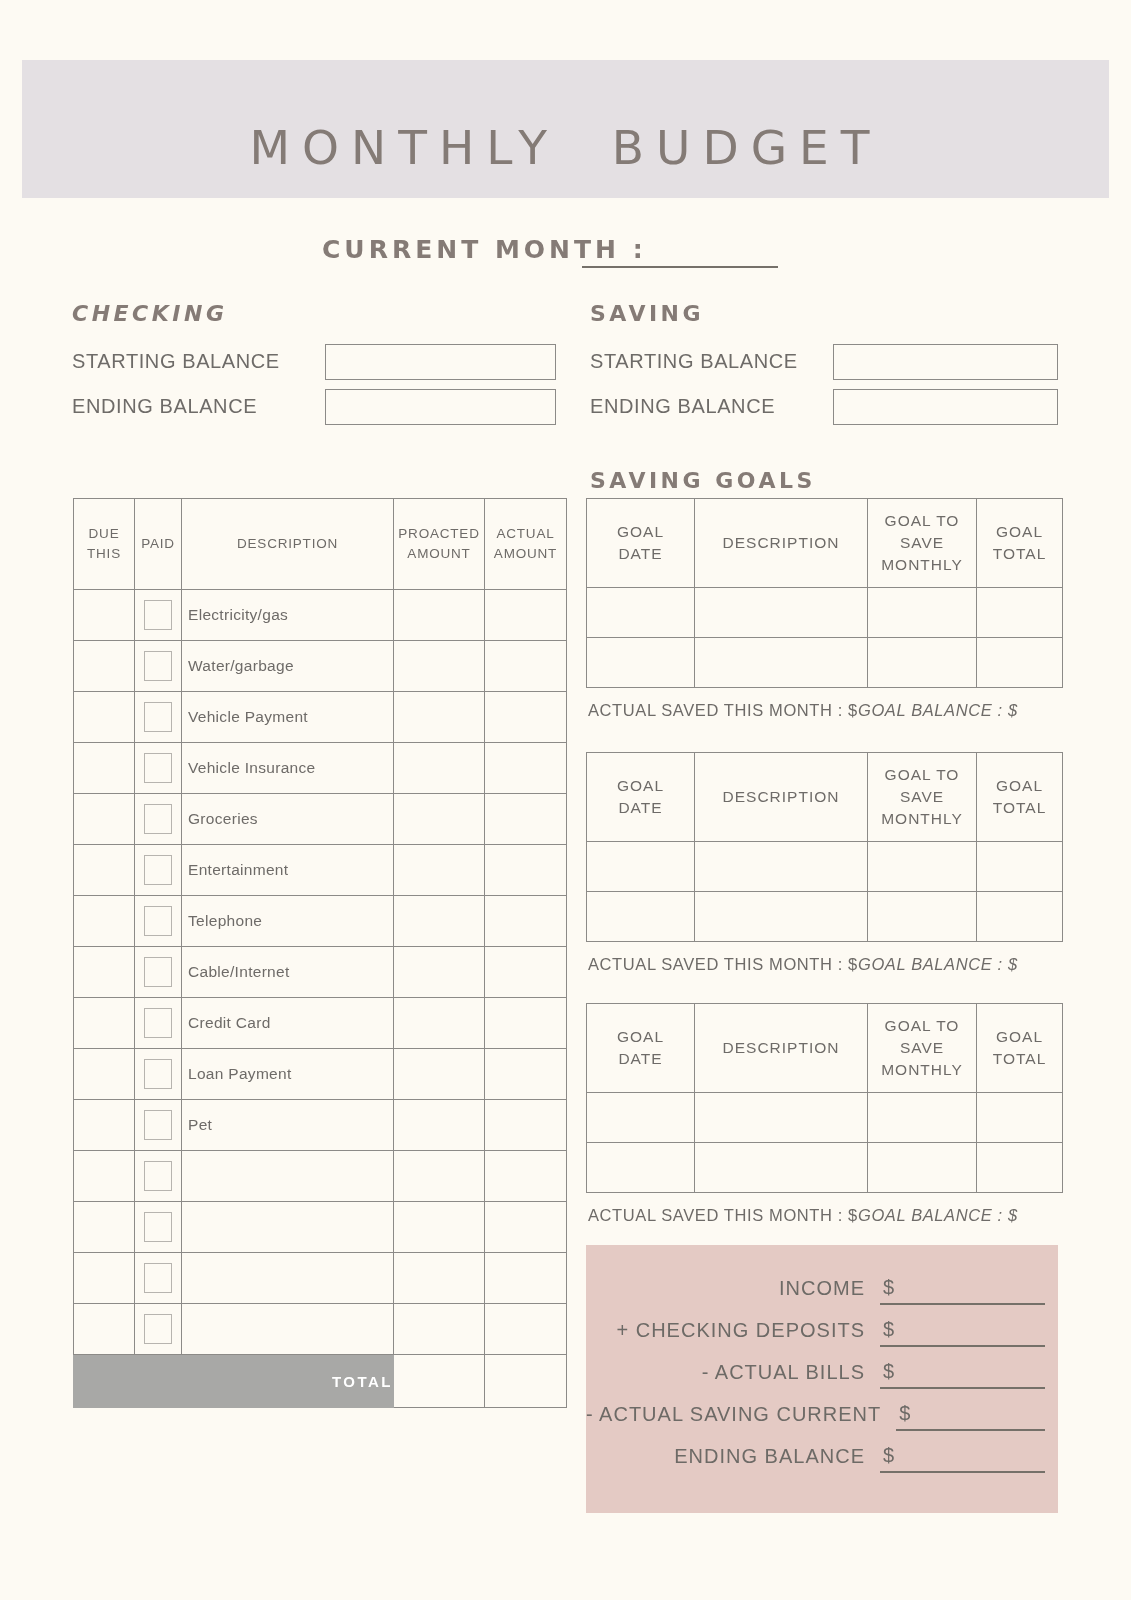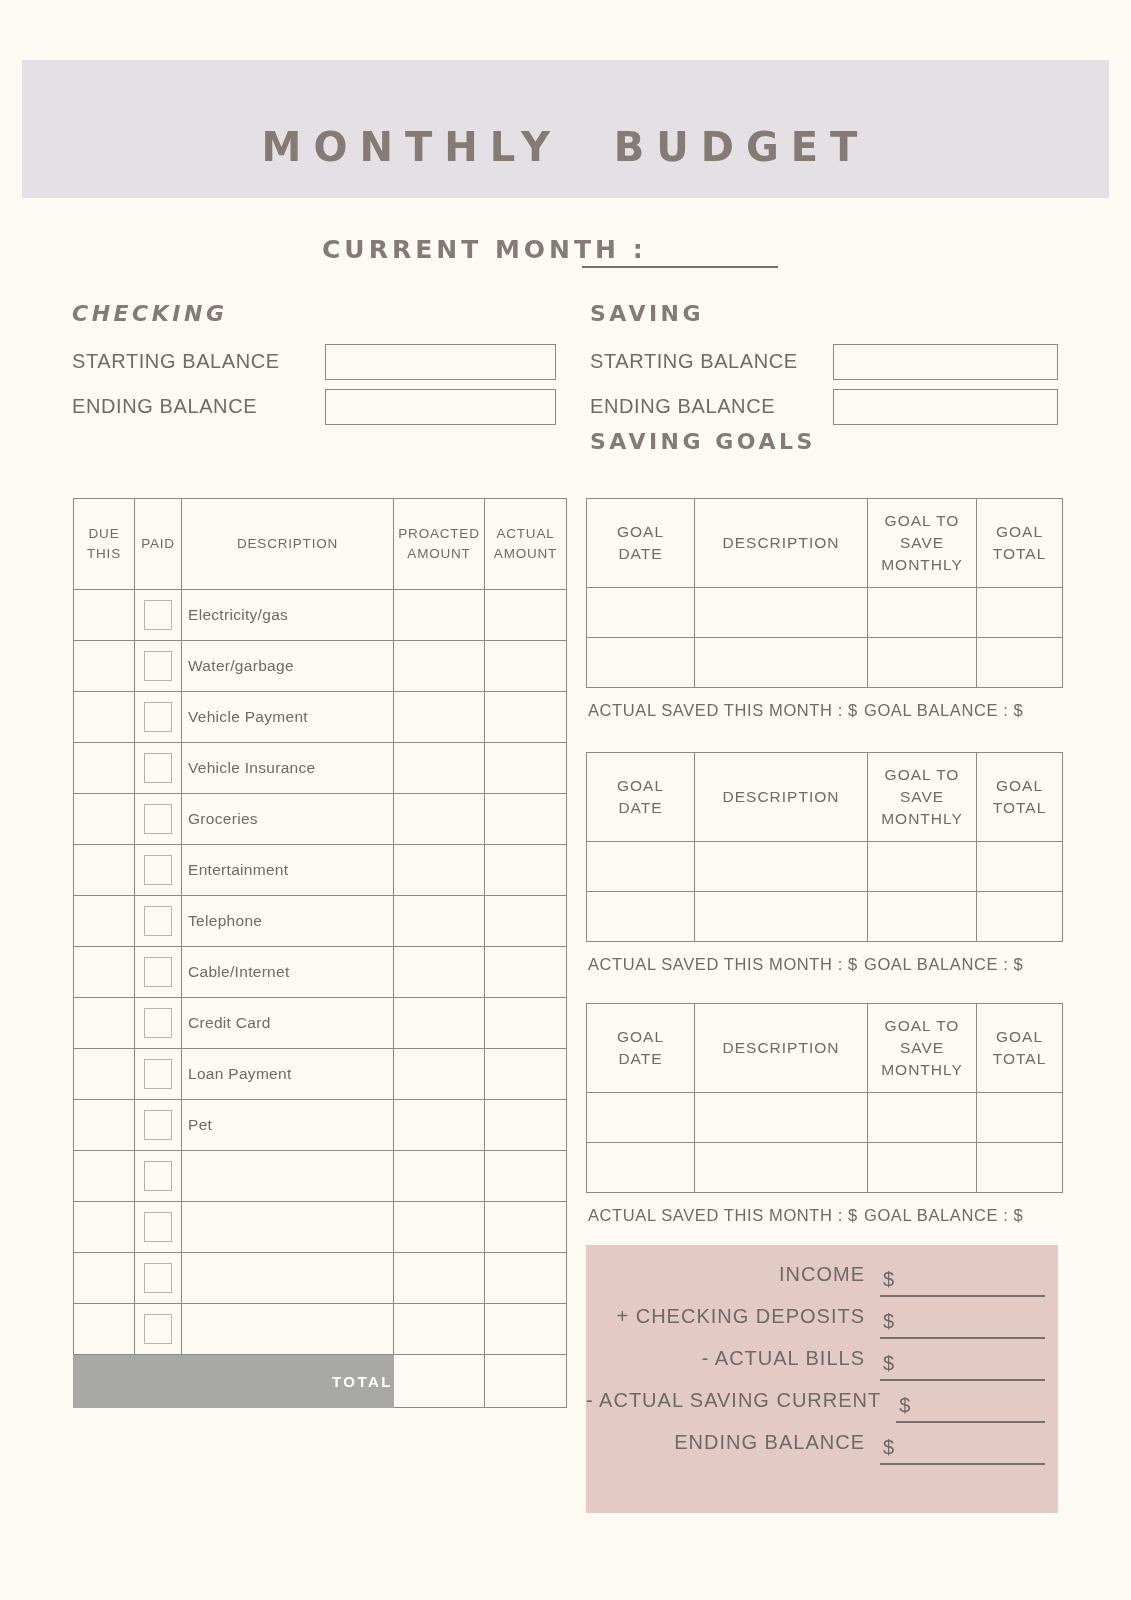--- a/index.html
+++ b/index.html
@@ -9,22 +9,22 @@
     font-family:"Liberation Sans", sans-serif;
     color: var(--body-text, #6e6b68);
   }
   
   .band {
     position:absolute; left:22px; top:60px; width:1087px; height:138px;
     background: var(--band-bg, #e4e0e3);
     display:flex; align-items:center; justify-content:center;
   }
   .band-title {
-    font-family:"DejaVu Sans", sans-serif; font-weight:bold;
-    font-size:40px; letter-spacing:12px; word-spacing:26px;
+    font-family:"DejaVu Sans", sans-serif; font-weight:normal;
+    font-size:47px; letter-spacing:12px; word-spacing:26px;
     color: var(--title-text, #847b76); white-space:nowrap;margin-top:36px;
   }
   
   .current-month {
     position:absolute; left:322px; top:235px;
     font-family:"DejaVu Sans", sans-serif; font-weight:bold;
     font-size:25px; letter-spacing:4px; color: var(--heading-text, #857b76);
     white-space:nowrap;
   }
   .month-line {
@@ -32,21 +32,21 @@
     background: var(--underline, #757069);
   }
   
   .section-heading {
     position:absolute; font-family:"DejaVu Sans", sans-serif; font-weight:bold;
     font-size:22px; letter-spacing:3.5px; color: var(--heading-text, #857b76);
     white-space:nowrap;
   }
   #checking-heading { left:72px;  top:301px;font-style:italic; }
   #saving-heading   { left:590px; top:301px; }
-  #saving-goals-heading { left:590px; top:429px; }
+  #saving-goals-heading { left:590px; top:468px; }
   
   .balance-label {
     position:absolute; font-size:20px; letter-spacing:0.6px;
     color: var(--body-text, #6e6b68); white-space:nowrap;
   }
   .balance-box {
     position:absolute; height:36px; box-sizing:border-box;
     border:1px solid var(--table-border, #8c8a87);
   }
   
@@ -95,28 +95,28 @@
   .goal-table th:nth-child(1) .wrapcap { max-width:66px; }
   .goal-table th:nth-child(3) .wrapcap { max-width:88px; }
   .goal-table th:nth-child(4) .wrapcap { max-width:64px; }
   .goal-table td { height:49px; }
   .goal-caption {
     position:relative; margin-top:13px; height:20px;
     font-size:16.5px; letter-spacing:0.6px; color: var(--body-text, #6e6b68);
     white-space:nowrap;
   }
   .goal-caption .cap-left  { position:absolute; left:2px; }
-  .goal-caption .cap-right { position:absolute; left:278px; }
+  .goal-caption .cap-right { position:absolute; left:272px;font-style:italic; }
   
   .summary-box {
     position:absolute; left:586px; top:1245px; width:472px; height:268px;
     background: var(--summary-bg, #e4cac4);
     box-sizing:border-box; padding-top:18px;
   }
-  .sum-row { display:flex; height:42px; padding-right:13px; }
+  .sum-row { display:flex; align-items:flex-end; height:42px; padding-right:13px; }
   .sum-label {
     flex:1; text-align:right; font-size:20px; letter-spacing:1px;
     color: var(--summary-text, #6d6a66); padding-bottom:5px; margin-right:15px;
     white-space:nowrap;
   }
   .sum-value {
     width:165px; height:34px; box-sizing:border-box;
     border-bottom:2px solid var(--underline, #757069);
     display:flex; align-items:flex-end; padding:0 0 4px 3px;
     font-size:20px; color: var(--summary-text, #6d6a66);

